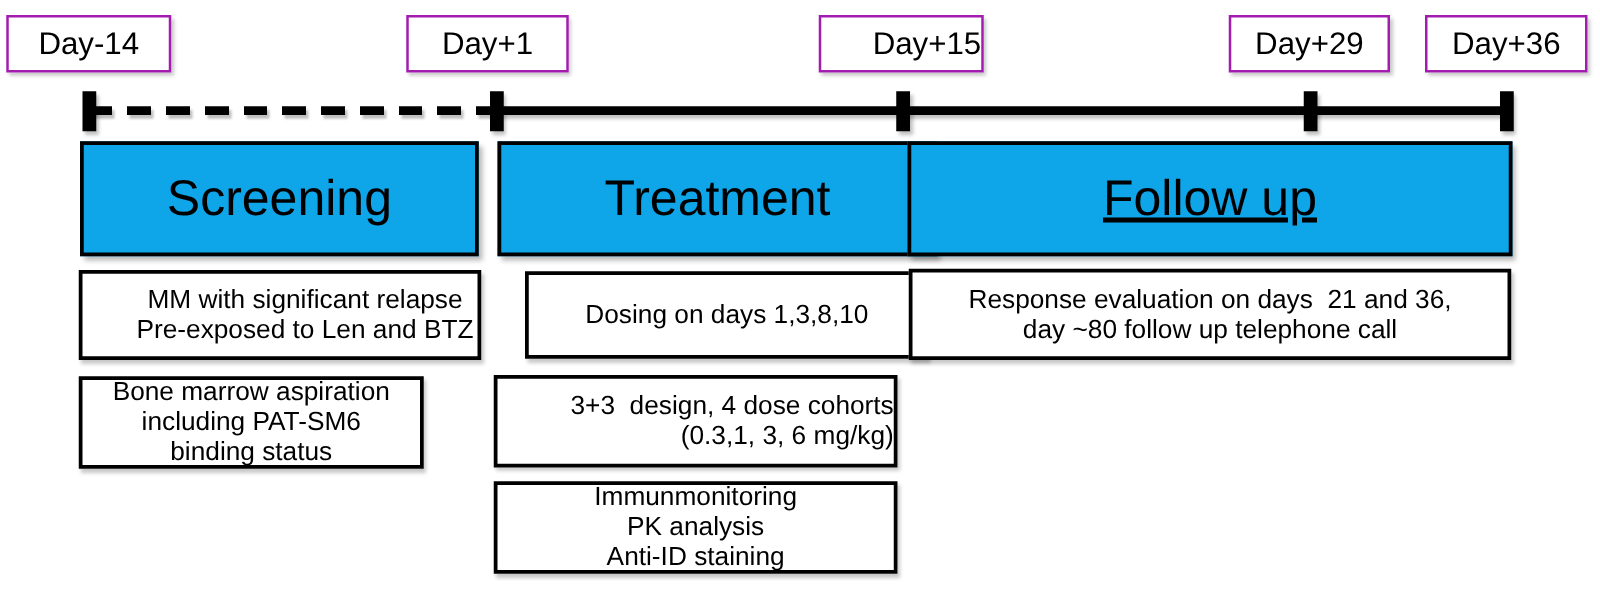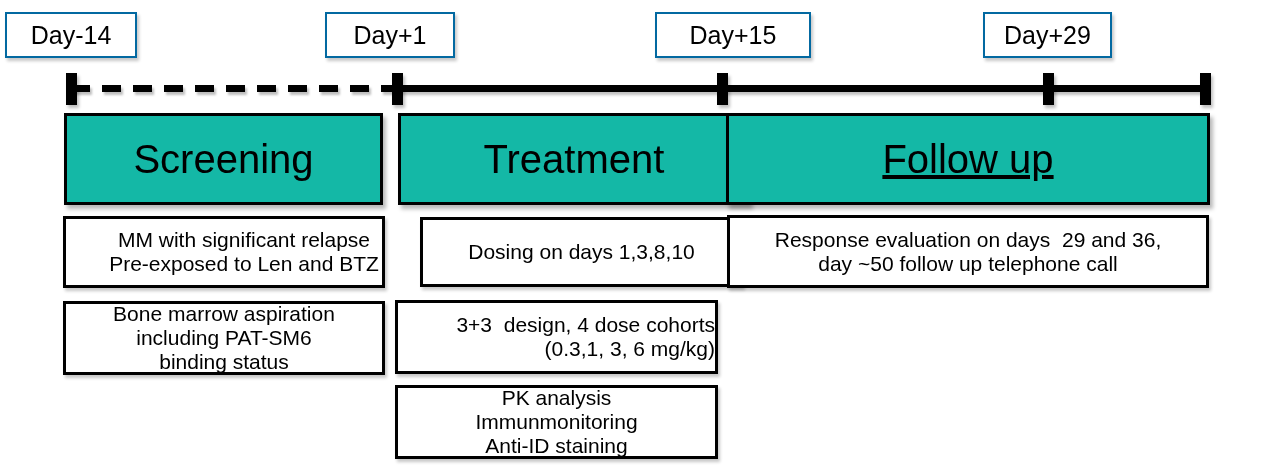--- a/index.html
+++ b/index.html
@@ -7,29 +7,29 @@
     position:relative;
     width:1280px;height:475px;
     background:#ffffff;
     font-family:"Liberation Sans","DejaVu Sans",sans-serif;
     color:#000;
     overflow:hidden;
   }
   
   .day-box{
     position:absolute;top:12px;height:46px;
-    background:#fff;border:2px solid #0369a1;
+    background:#fff;border:2px solid #a21caf;
     box-sizing:border-box;
     display:flex;align-items:center;justify-content:center;
     font-size:25px;
     box-shadow:2px 3px 3px rgba(0,0,0,0.22);
   }
   .day-0{left:5px;width:132px;}
   .day-1{left:325px;width:130px;text-align:right;}
-  .day-2{left:655px;width:156px;}
+  .day-2{left:655px;width:132px;justify-content:flex-end;}
   .day-3{left:983px;width:129px;}
   .day-4{left:1140px;width:130px;}
 
   
   .tl-dashed{
     position:absolute;left:71px;top:85px;width:326px;height:7px;
     background:repeating-linear-gradient(to right,#000 0,#000 19px,transparent 19px,transparent 31px);
     filter:drop-shadow(2px 3px 1px rgba(0,0,0,0.25));
   }
   .tl-solid{
@@ -44,42 +44,42 @@
   }
   .tick-0{left:66px;}
   .tick-1{left:392px;}
   .tick-2{left:717px;}
   .tick-3{left:1043px;}
   .tick-4{left:1200px;}
 
   
   .phase-header{
     position:absolute;top:113px;height:92px;
-    background:#14b8a6;border:3px solid #000;
+    background:#0ea5e9;border:3px solid #000;
     box-sizing:border-box;
     display:flex;align-items:center;justify-content:center;
     font-size:40px;
     box-shadow:3px 4px 4px rgba(0,0,0,0.28);
   }
   .ph-screening{left:64px;width:319px;}
   .ph-treatment{left:398px;width:352px;}
   .ph-followup{left:726px;width:484px;text-decoration:underline;}
 
   
   .detail-box{
     position:absolute;
     background:#fff;border:3px solid #000;
     box-sizing:border-box;
     display:flex;flex-direction:column;align-items:center;justify-content:center;
     font-size:21px;line-height:24px;text-align:center;
     box-shadow:2px 3px 3px rgba(0,0,0,0.22);
   }
   .detail-box .box-line{white-space:pre;}
   .db-mm{left:63px;top:216px;width:322px;height:72px;padding-left:40px;}
-  .db-bone{left:63px;top:301px;width:322px;height:74px;}
+  .db-bone{left:63px;top:301px;width:276px;height:74px;}
   .db-dosing{left:375px;top:217px;width:323px;height:70px;margin-left:45px;}
   .db-design{left:395px;top:300px;width:323px;height:74px;align-items:flex-end;}
   .db-pk{left:395px;top:385px;width:323px;height:74px;}
   .db-response{left:727px;top:215px;width:482px;height:73px;}
 </style>
 </head>
 <body>
 
 <div class="figure">
 
@@ -87,20 +87,23 @@
     <span>Day-14</span>
   </div>
   <div class="day-box day-1">
     <span>Day+1</span>
   </div>
   <div class="day-box day-2">
     <span>Day+15</span>
   </div>
   <div class="day-box day-3">
     <span>Day+29</span>
+  </div>
+  <div class="day-box day-4">
+    <span>Day+36</span>
   </div>
 
   <div class="tl-dashed"></div>
   <div class="tl-solid"></div>
   <div class="tl-tick tick-0"></div>
   <div class="tl-tick tick-1"></div>
   <div class="tl-tick tick-2"></div>
   <div class="tl-tick tick-3"></div>
   <div class="tl-tick tick-4"></div>
 
@@ -125,23 +128,23 @@
   </div>
 
   <div class="detail-box db-dosing">
     <span class="box-line">Dosing on days 1,3,8,10</span>
   </div>
   <div class="detail-box db-design">
     <span class="box-line">3+3  design, 4 dose cohorts</span>
     <span class="box-line">(0.3,1, 3, 6 mg/kg)</span>
   </div>
   <div class="detail-box db-pk">
+    <span class="box-line">Immunmonitoring</span>
     <span class="box-line">PK analysis</span>
-    <span class="box-line">Immunmonitoring</span>
     <span class="box-line">Anti-ID staining</span>
   </div>
 
   <div class="detail-box db-response">
-    <span class="box-line">Response evaluation on days  29 and 36,</span>
-    <span class="box-line">day ~50 follow up telephone call</span>
+    <span class="box-line">Response evaluation on days  21 and 36,</span>
+    <span class="box-line">day ~80 follow up telephone call</span>
   </div>
 
 </div>
 
 </body></html>

